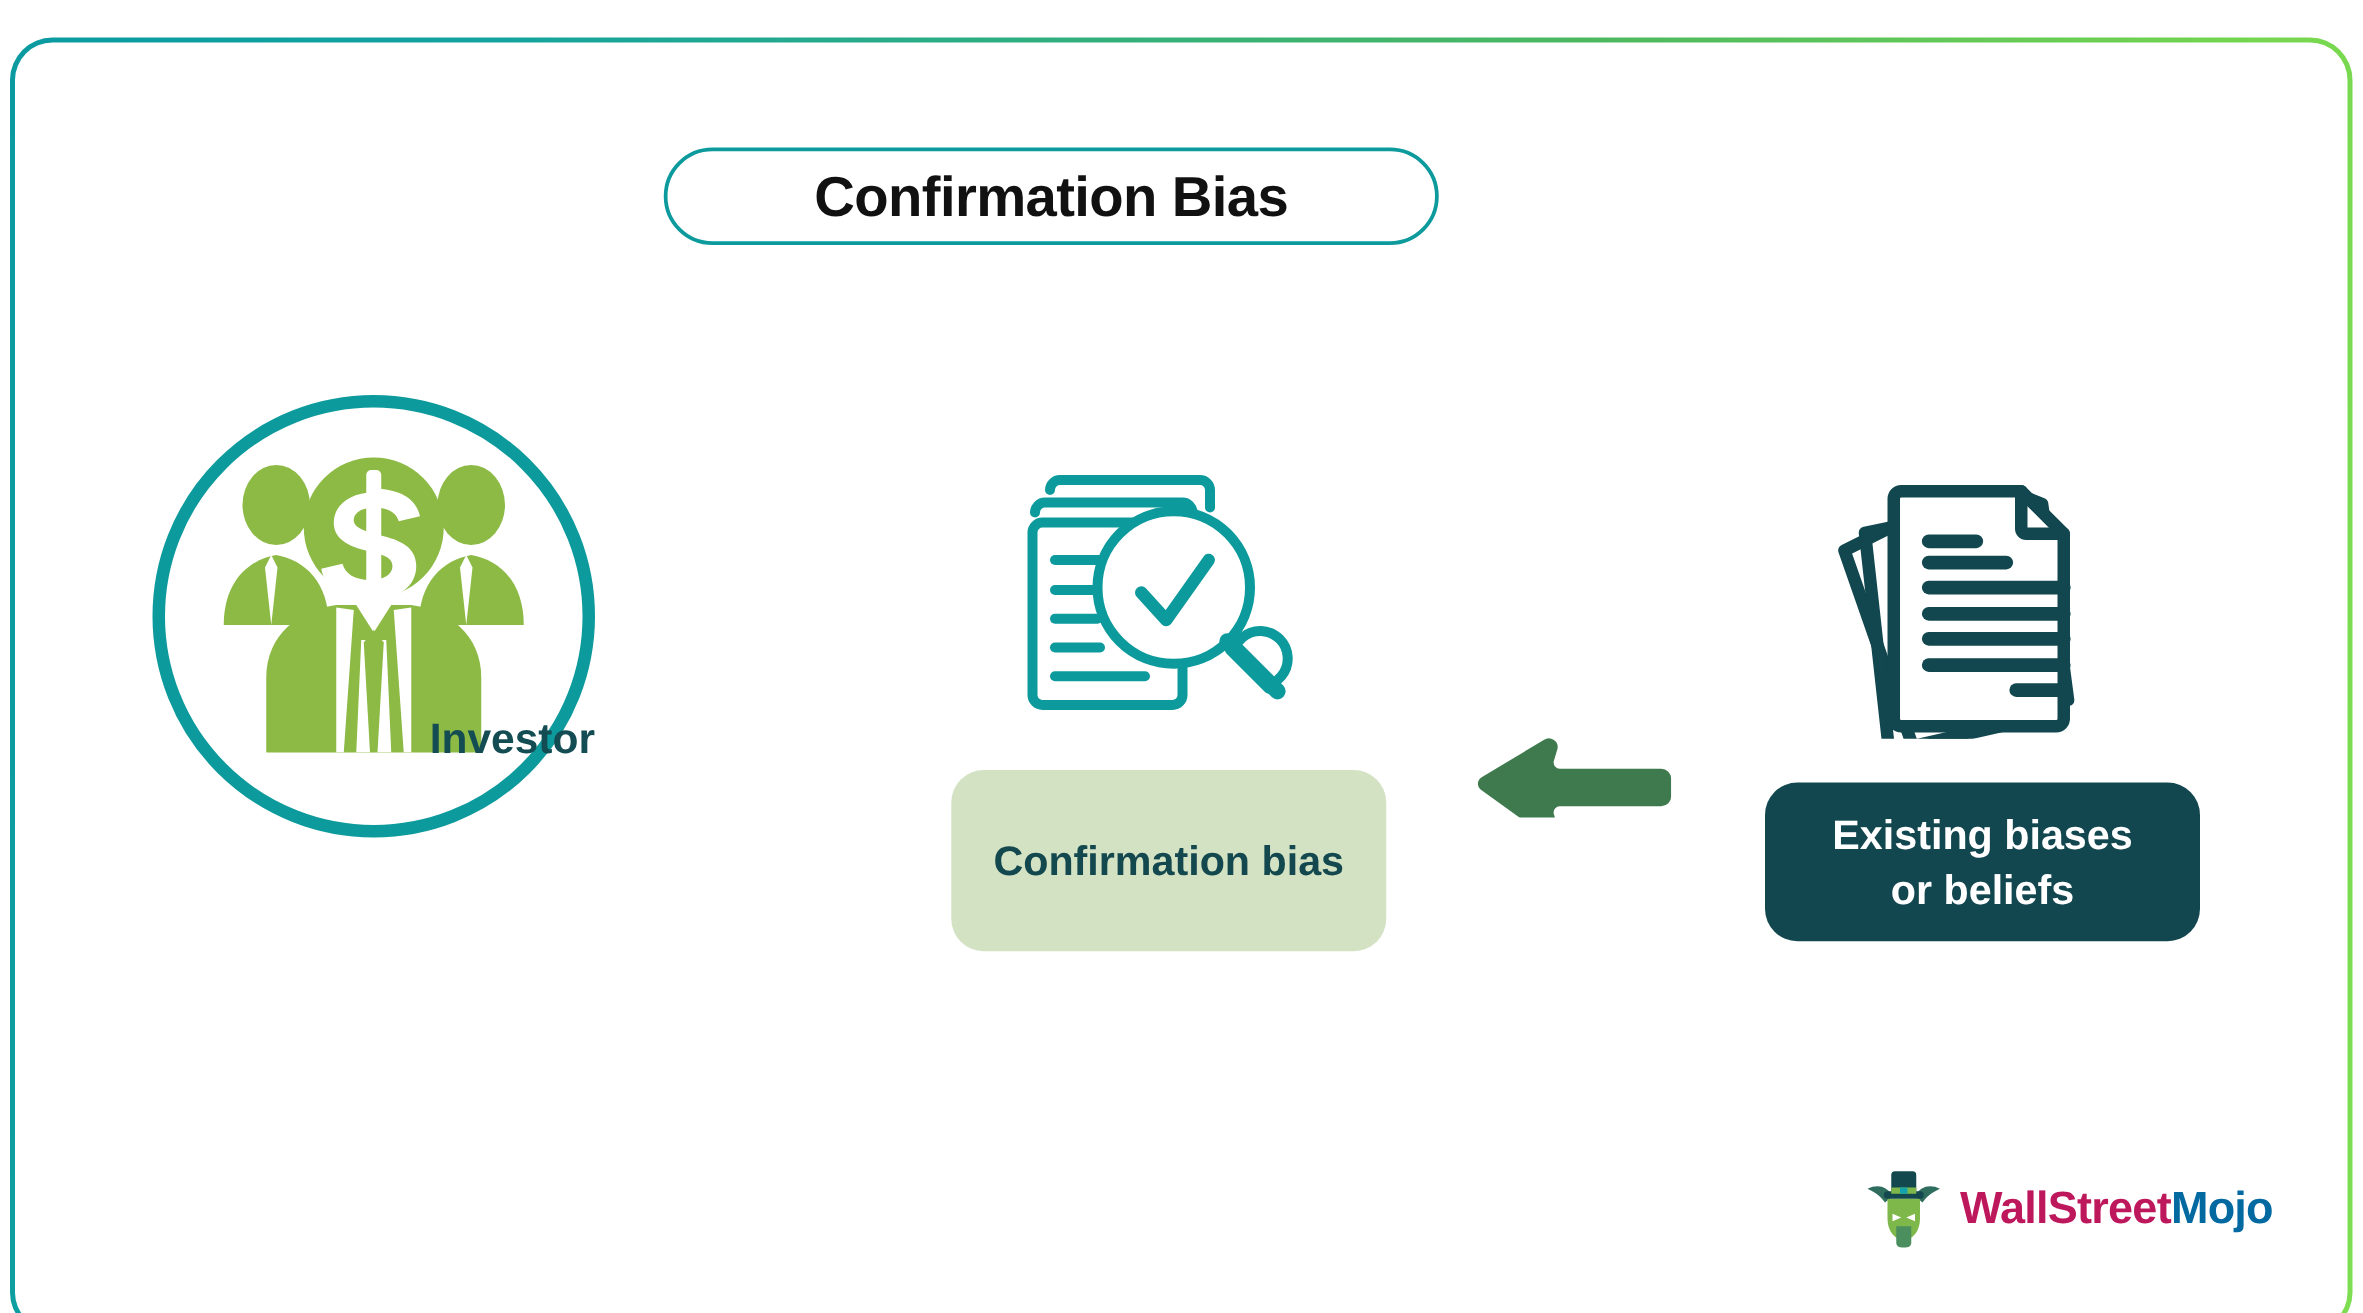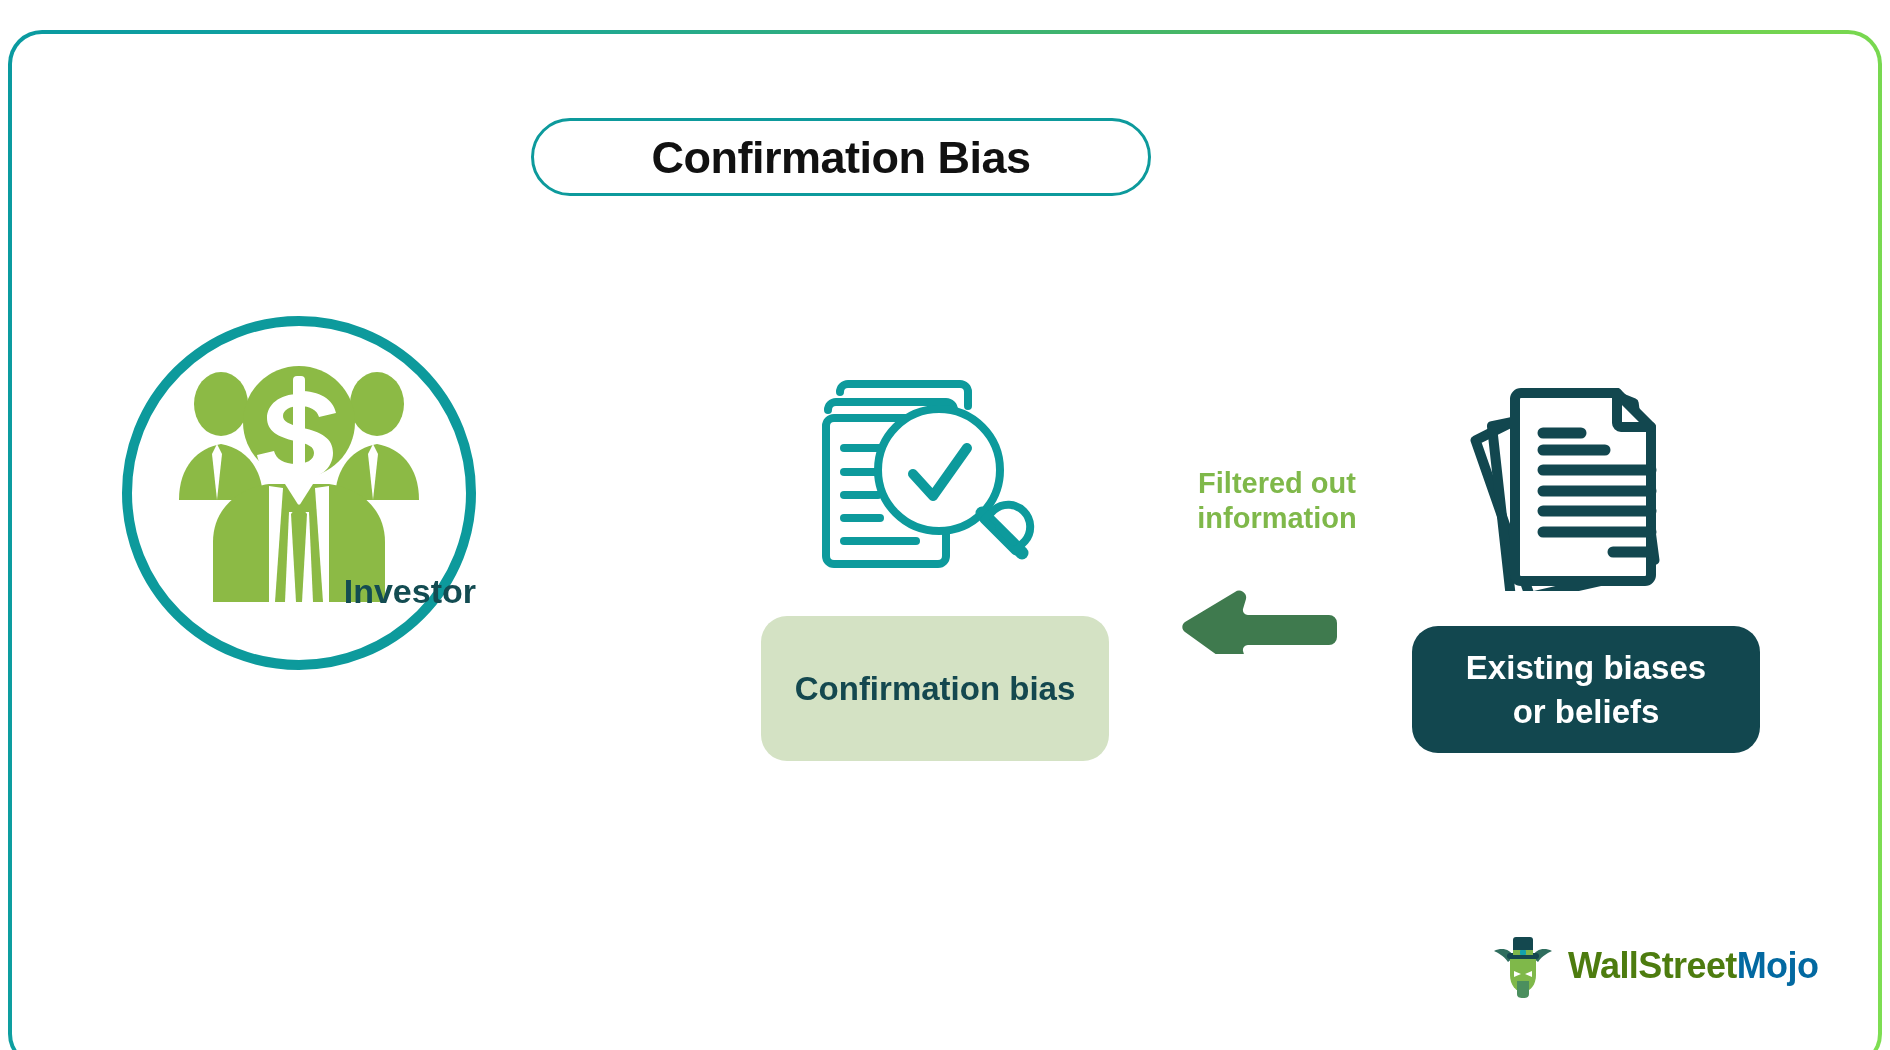--- a/index.html
+++ b/index.html
@@ -178,21 +178,21 @@
     align-items: center;
     gap: 12px;
   }
   .logo-mark { width: 66px; height: 66px; flex: 0 0 auto; }
   .logo-text {
     font-size: 36px;
     font-weight: 700;
     letter-spacing: -0.6px;
     white-space: nowrap;
   }
-  .logo-wall { color: #4d7c0f; }
+  .logo-wall { color: #be185d; }
   .logo-mojo { color: #0369a1; }
 </style>
 </head>
 <body>
 
 <div class="page-frame">
   <div class="page-inner">
 
     <div class="title-pill">
       <span class="title-text">Confirmation Bias</span>
@@ -258,24 +258,20 @@
         <path d="M164 149 l40 40" stroke-width="13"></path>
         <path d="M176 146 a22 22 0 0 1 31 31 l-10 10 -31 -31 z" stroke-width="8"></path>
         <line x1="180" y1="163" x2="196" y2="179" stroke-width="6"></line>
       </g>
     </svg>
 
     <div class="conf-box">
       <span class="conf-box-text">Confirmation bias</span>
     </div>
 
-    <div class="filtered-label">
-      <span>Filtered out</span><br>
-      <span>information</span>
-    </div>
 
     <svg class="arrow-left" viewBox="0 0 160 68">
       <path d="M58 6 a7 7 0 0 1 11 7 l-3 10 a5 5 0 0 0 5 6 h81 a8 8 0 0 1 8 8 v14 a8 8 0 0 1 -8 8 h-81 a5 5 0 0 0 -5 6 l3 10 a7 7 0 0 1 -11 7 l-50 -36 a6 6 0 0 1 0 -10 z" fill="#3f7a4e"></path>
     </svg>
 
     <svg class="docs-icon" viewBox="0 0 222 222">
       <g fill="none" stroke="#12474f" stroke-width="10" stroke-linecap="round" stroke-linejoin="round">
 
         <path d="M16 56 l38 -12 104 -12 20 12 -4 158 -128 20 z" transform="rotate(-9 110 111)"></path>
         <path d="M30 50 l120 -14 22 14 -6 158 -132 18 z" transform="rotate(-5 110 111)"></path>

